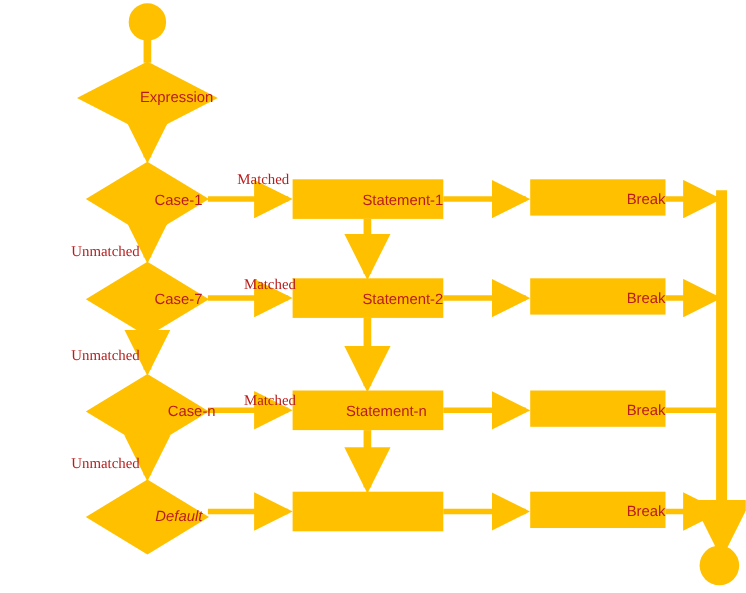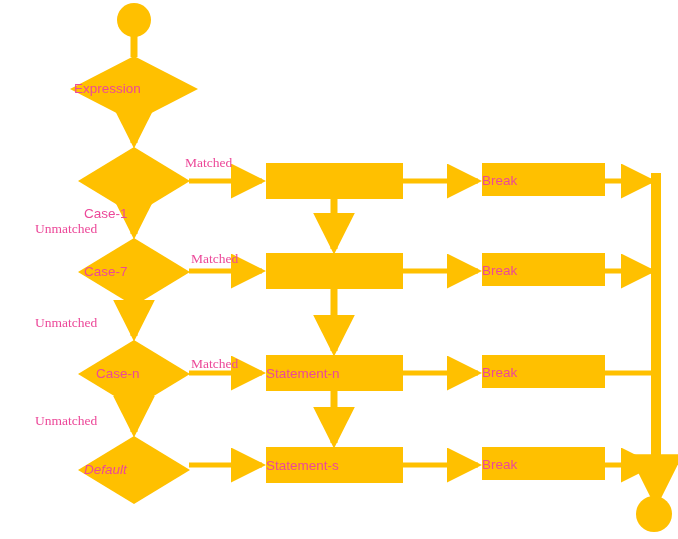--- a/index.html
+++ b/index.html
@@ -1,26 +1,26 @@
 <!DOCTYPE html>
 <html><head>
 <meta charset="utf-8">
 <style>
   html,body{margin:0;padding:0;background:#ffffff;}
   body{width:678px;height:539px;overflow:hidden;font-family:"Liberation Sans",sans-serif;}
   #stage{position:relative;width:678px;height:539px;background:#ffffff;}
   #stage svg{position:absolute;left:0;top:0;width:678px;height:539px;}
   .lbl{
     position:absolute;
-    color:#ec4899;
+    color:#b91c1c;
     font-family:"Liberation Sans",sans-serif;
     font-size:13.5px;
     line-height:1;
     white-space:nowrap;
-    text-align:left;
+    text-align:right;
     pointer-events:none;
   }
   .node-lbl{font-size:13.5px;}
   .edge-lbl{font-size:13.5px;font-family:Liberation Serif, serif;}
 </style>
 </head>
 <body>
 
 <div id="stage">
 
@@ -85,33 +85,34 @@
     <line x1="605" y1="373" x2="656" y2="373" stroke="#FFC000" stroke-width="5"></line>
     <line x1="605" y1="465" x2="652" y2="465" stroke="#FFC000" stroke-width="5" marker-end="url(#ah)"></line>
 
     <line x1="656" y1="480" x2="656" y2="501" stroke="#FFC000" stroke-width="9" marker-end="url(#ahbig)"></line>
 
     <circle cx="654" cy="514" r="18" fill="#FFC000"></circle>
   </svg>
 
   <div class="lbl node-lbl" style="left:74px;top:82px;width:120px;">Expression</div>
 
-  <div class="lbl node-lbl" style="left:84px;top:175px;width:100px;margin-top:32px;">Case-1</div>
+  <div class="lbl node-lbl" style="left:84px;top:175px;width:100px;">Case-1</div>
 
   <div class="lbl node-lbl" style="left:84px;top:265px;width:100px;">Case-7</div>
 
   <div class="lbl node-lbl" style="left:96px;top:367px;width:100px;">Case-n</div>
 
   <div class="lbl node-lbl" style="left:84px;top:463px;width:100px;font-style:italic;">Default</div>
 
+  <div class="lbl node-lbl" style="left:266px;top:175px;width:137px;">Statement-1</div>
 
+  <div class="lbl node-lbl" style="left:266px;top:265px;width:137px;">Statement-2</div>
 
-  <div class="lbl node-lbl" style="left:266px;top:367px;width:137px;">Statement-n</div>
+  <div class="lbl node-lbl" style="left:251px;top:367px;width:137px;">Statement-n</div>
 
-  <div class="lbl node-lbl" style="left:266px;top:459px;width:137px;">Statement-s</div>
 
   <div class="lbl node-lbl" style="left:482px;top:174px;width:123px;">Break</div>
 
   <div class="lbl node-lbl" style="left:482px;top:264px;width:123px;">Break</div>
 
   <div class="lbl node-lbl" style="left:482px;top:366px;width:123px;">Break</div>
 
   <div class="lbl node-lbl" style="left:482px;top:458px;width:123px;">Break</div>
 
   <div class="lbl edge-lbl" style="left:185px;top:156px;width:78px;">Matched</div>

